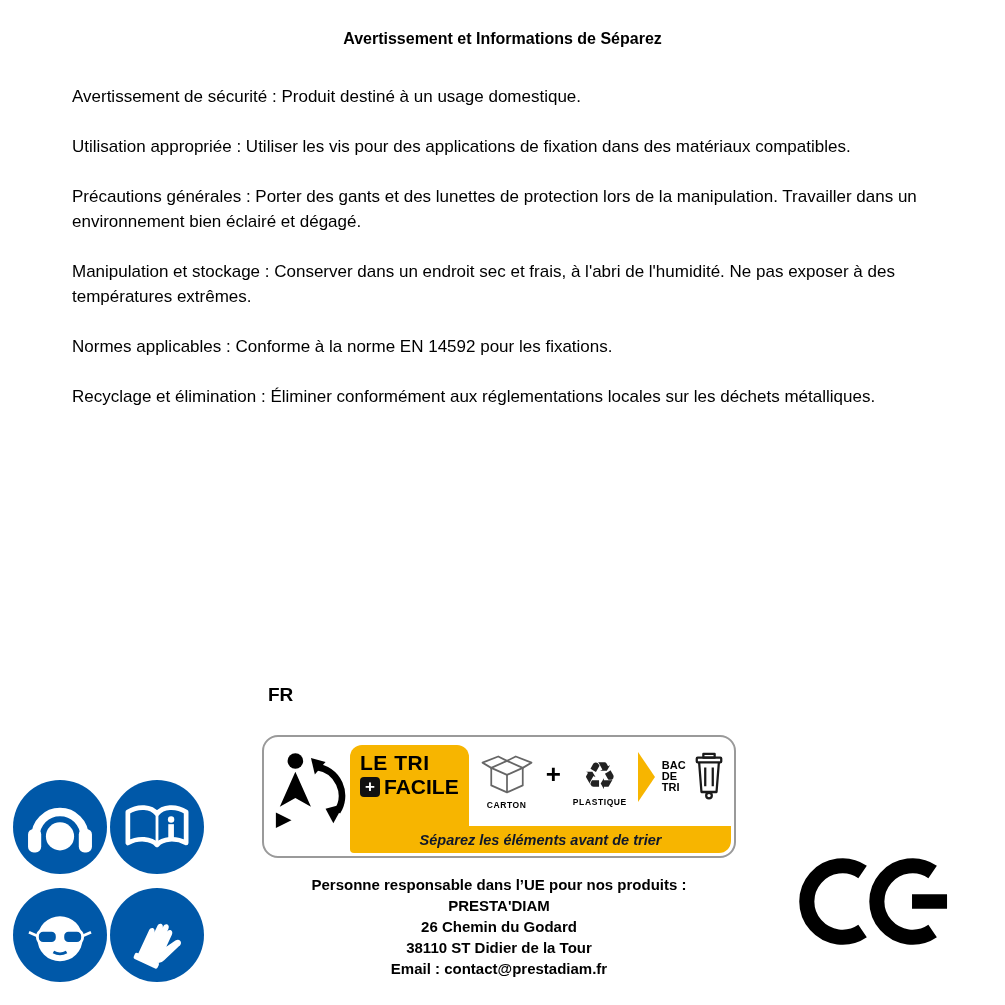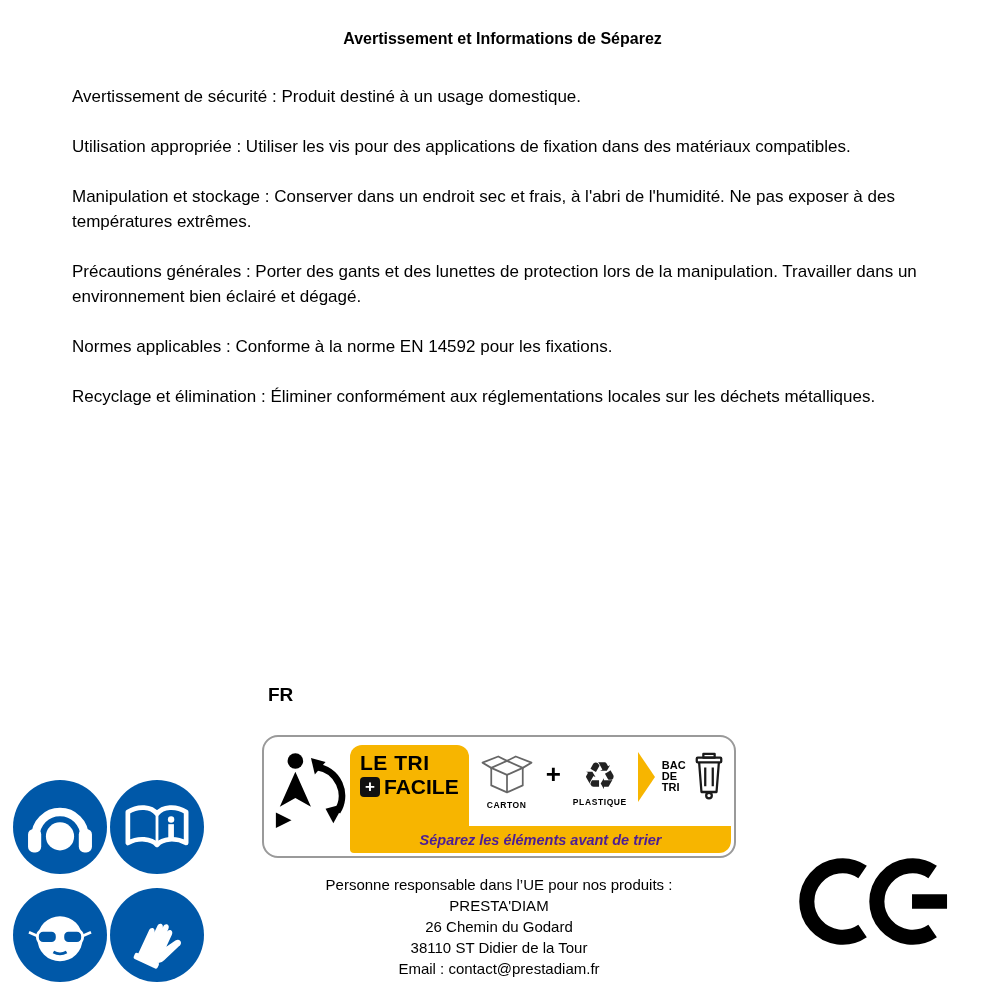--- a/index.html
+++ b/index.html
@@ -54,44 +54,44 @@
   .tri-arrow {
     width:0; height:0; border-top:25px solid transparent; border-bottom:25px solid transparent;
     border-left:17px solid var(--triman-yellow,#F7B500); margin-bottom:10px;
   }
   .bac-text { font-size:11px; font-weight:800; line-height:11px; text-align:left; margin-bottom:10px; }
   .bin-icon { margin-bottom:8px; }
   .tagline {
     height:27px; background:var(--triman-yellow,#F7B500);
     border-radius:0 0 12px 4px;
     display:flex; align-items:center; justify-content:center;
-    font-size:14.5px; font-style:italic; font-weight:bold; color:#4c1d95;
+    font-size:14.5px; font-style:italic; font-weight:bold; color:#0f172a;
   }
 
   
   .responsible {
     position:absolute; left:262px; top:874px; width:474px;
-    text-align:center; font-size:15px; font-weight:normal; line-height:21px;
+    text-align:center; font-size:15px; font-weight:bold; line-height:21px;
   }
 
   
   .ce-mark { position:absolute; left:798px; top:850px; }
 </style>
 </head>
 <body>
 
 <div class="page">
 
   <div class="doc-title">Avertissement et Informations de Séparez</div>
 
   <div class="paragraphs">
     <p>Avertissement de sécurité : Produit destiné à un usage domestique.</p>
     <p>Utilisation appropriée : Utiliser les vis pour des applications de fixation dans des matériaux compatibles.</p>
+    <p>Précautions générales : Porter des gants et des lunettes de protection lors de la manipulation. Travailler dans un environnement bien éclairé et dégagé.</p>
     <p>Manipulation et stockage : Conserver dans un endroit sec et frais, à l'abri de l'humidité. Ne pas exposer à des températures extrêmes.</p>
-    <p>Précautions générales : Porter des gants et des lunettes de protection lors de la manipulation. Travailler dans un environnement bien éclairé et dégagé.</p>
     <p>Normes applicables : Conforme à la norme EN 14592 pour les fixations.</p>
     <p>Recyclage et élimination : Éliminer conformément aux réglementations locales sur les déchets métalliques.</p>
   </div>
 
   <div class="safety-icons">
     <span>
       <svg width="94" height="94" viewBox="0 0 100 100">
         <circle cx="50" cy="50" r="50" fill="var(--mandatory-blue,#0058A8)"></circle>
         <path d="M24 60 a26 26 0 0 1 52 0" stroke="#fff" stroke-width="9" fill="none"></path>
         <circle cx="50" cy="60" r="15" fill="#fff"></circle>

